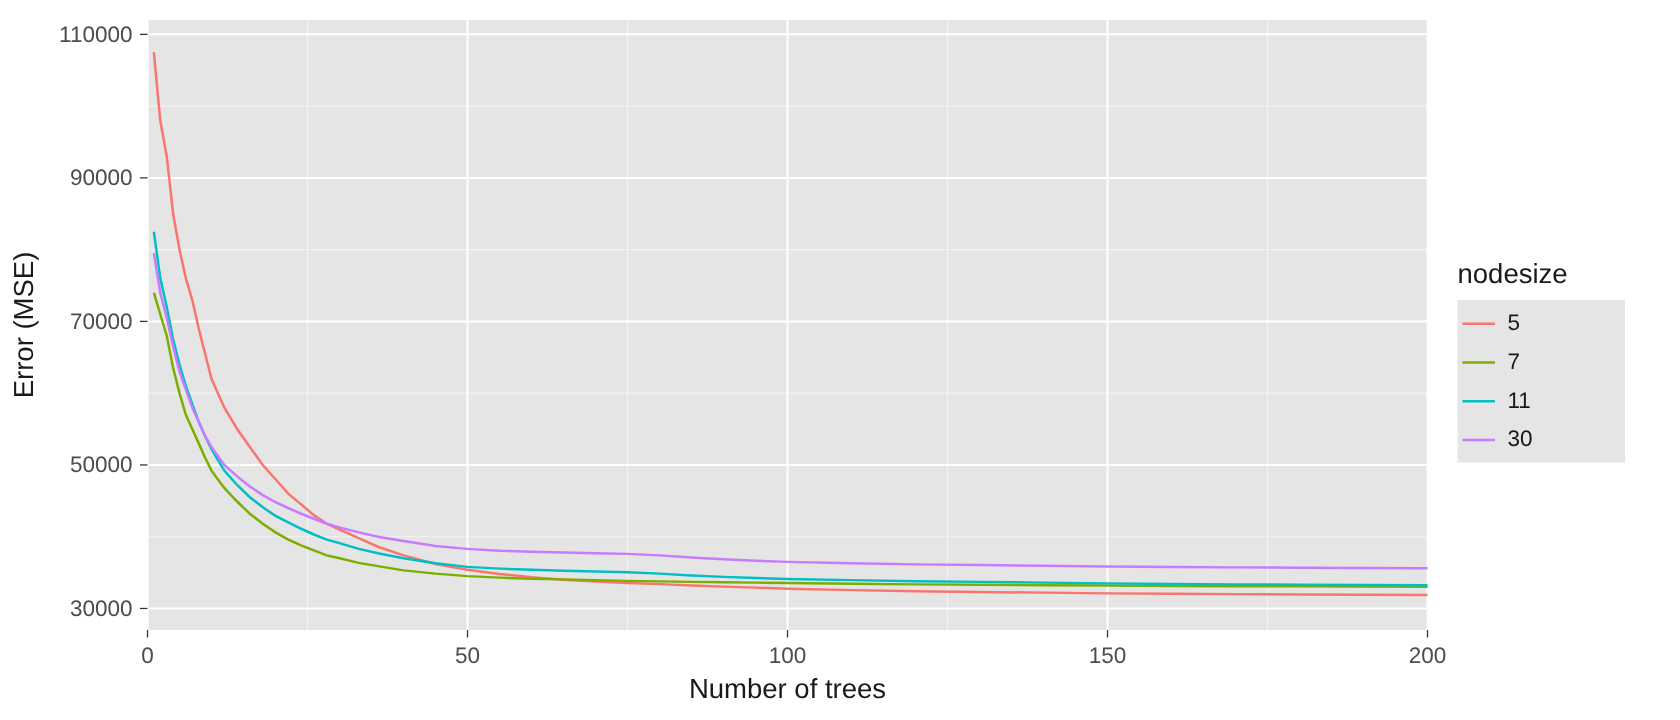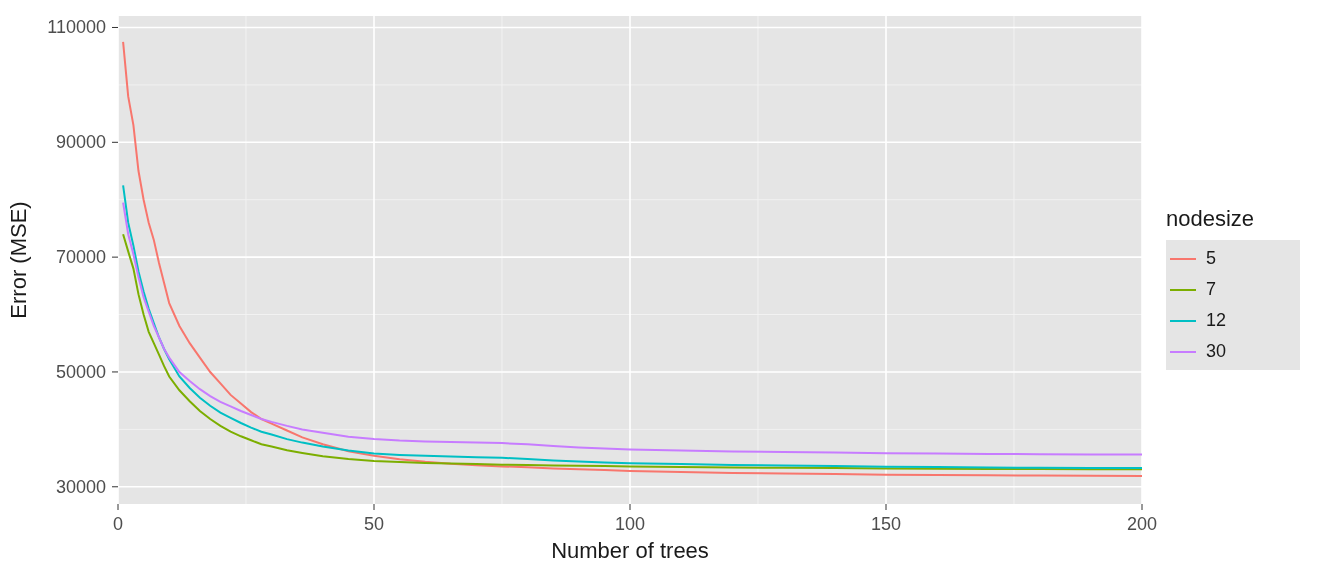--- a/index.html
+++ b/index.html
@@ -122,21 +122,21 @@
         <div class="legend-item">
           <span class="legend-swatch" style="background: rgb(248, 118, 109);"></span>
           <span>5</span>
         </div>
         <div class="legend-item">
           <span class="legend-swatch" style="background: rgb(124, 174, 0);"></span>
           <span>7</span>
         </div>
         <div class="legend-item">
           <span class="legend-swatch" style="background: rgb(0, 191, 196);"></span>
-          <span>12</span>
+          <span>11</span>
         </div>
         <div class="legend-item">
           <span class="legend-swatch" style="background: rgb(199, 124, 255);"></span>
           <span>30</span>
         </div>
       </div>
   </div>
 </div>
 
 </body></html>

